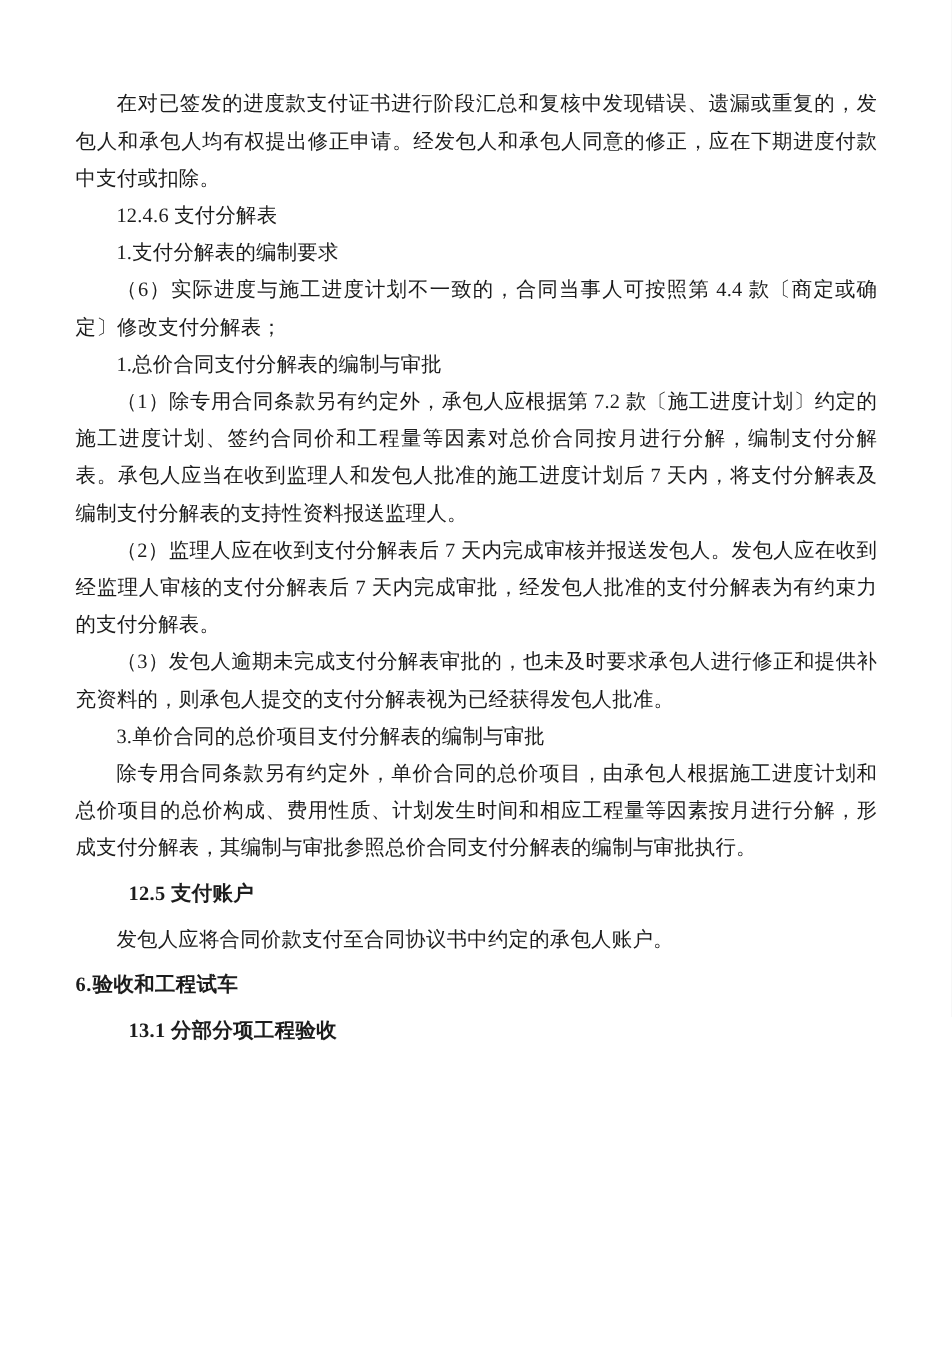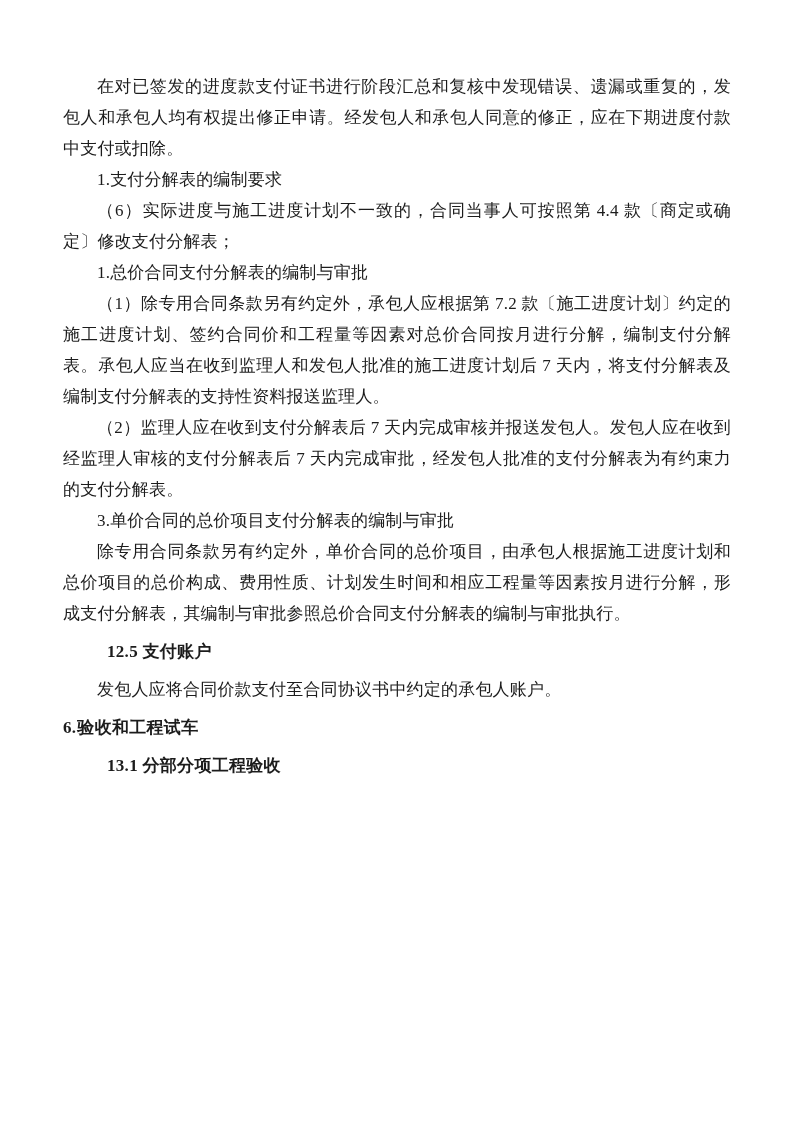--- a/index.html
+++ b/index.html
@@ -55,25 +55,27 @@
     font-size: 15px;
     line-height: 28px;
   }
 </style>
 </head>
 <body>
 
 <div class="page">
   <div class="content">
     <p class="para">在对已签发的进度款支付证书进行阶段汇总和复核中发现错误、遗漏或重复的，发包人和承包人均有权提出修正申请。经发包人和承包人同意的修正，应在下期进度付款中支付或扣除。</p>
+    <p class="para">12.4.6 支付分解表</p>
     <p class="para">1.支付分解表的编制要求</p>
     <p class="para">（6）实际进度与施工进度计划不一致的，合同当事人可按照第 4.4 款〔商定或确定〕修改支付分解表；</p>
     <p class="para">1.总价合同支付分解表的编制与审批</p>
     <p class="para">（1）除专用合同条款另有约定外，承包人应根据第 7.2 款〔施工进度计划〕约定的施工进度计划、签约合同价和工程量等因素对总价合同按月进行分解，编制支付分解表。承包人应当在收到监理人和发包人批准的施工进度计划后 7 天内，将支付分解表及编制支付分解表的支持性资料报送监理人。</p>
     <p class="para">（2）监理人应在收到支付分解表后 7 天内完成审核并报送发包人。发包人应在收到经监理人审核的支付分解表后 7 天内完成审批，经发包人批准的支付分解表为有约束力的支付分解表。</p>
+    <p class="para">（3）发包人逾期未完成支付分解表审批的，也未及时要求承包人进行修正和提供补充资料的，则承包人提交的支付分解表视为已经获得发包人批准。</p>
     <p class="para">3.单价合同的总价项目支付分解表的编制与审批</p>
     <p class="para">除专用合同条款另有约定外，单价合同的总价项目，由承包人根据施工进度计划和总价项目的总价构成、费用性质、计划发生时间和相应工程量等因素按月进行分解，形成支付分解表，其编制与审批参照总价合同支付分解表的编制与审批执行。</p>
     <p class="h-sub">12.5 支付账户</p>
     <p class="para">发包人应将合同价款支付至合同协议书中约定的承包人账户。</p>
     <p class="h-top"><span class="h-top-num">6.</span><span class="h-top-title">验收和工程试车</span></p>
     <p class="h-sub">13.1 分部分项工程验收</p>
   </div>
   <div class="footer">
     <span>44</span>
   </div>

